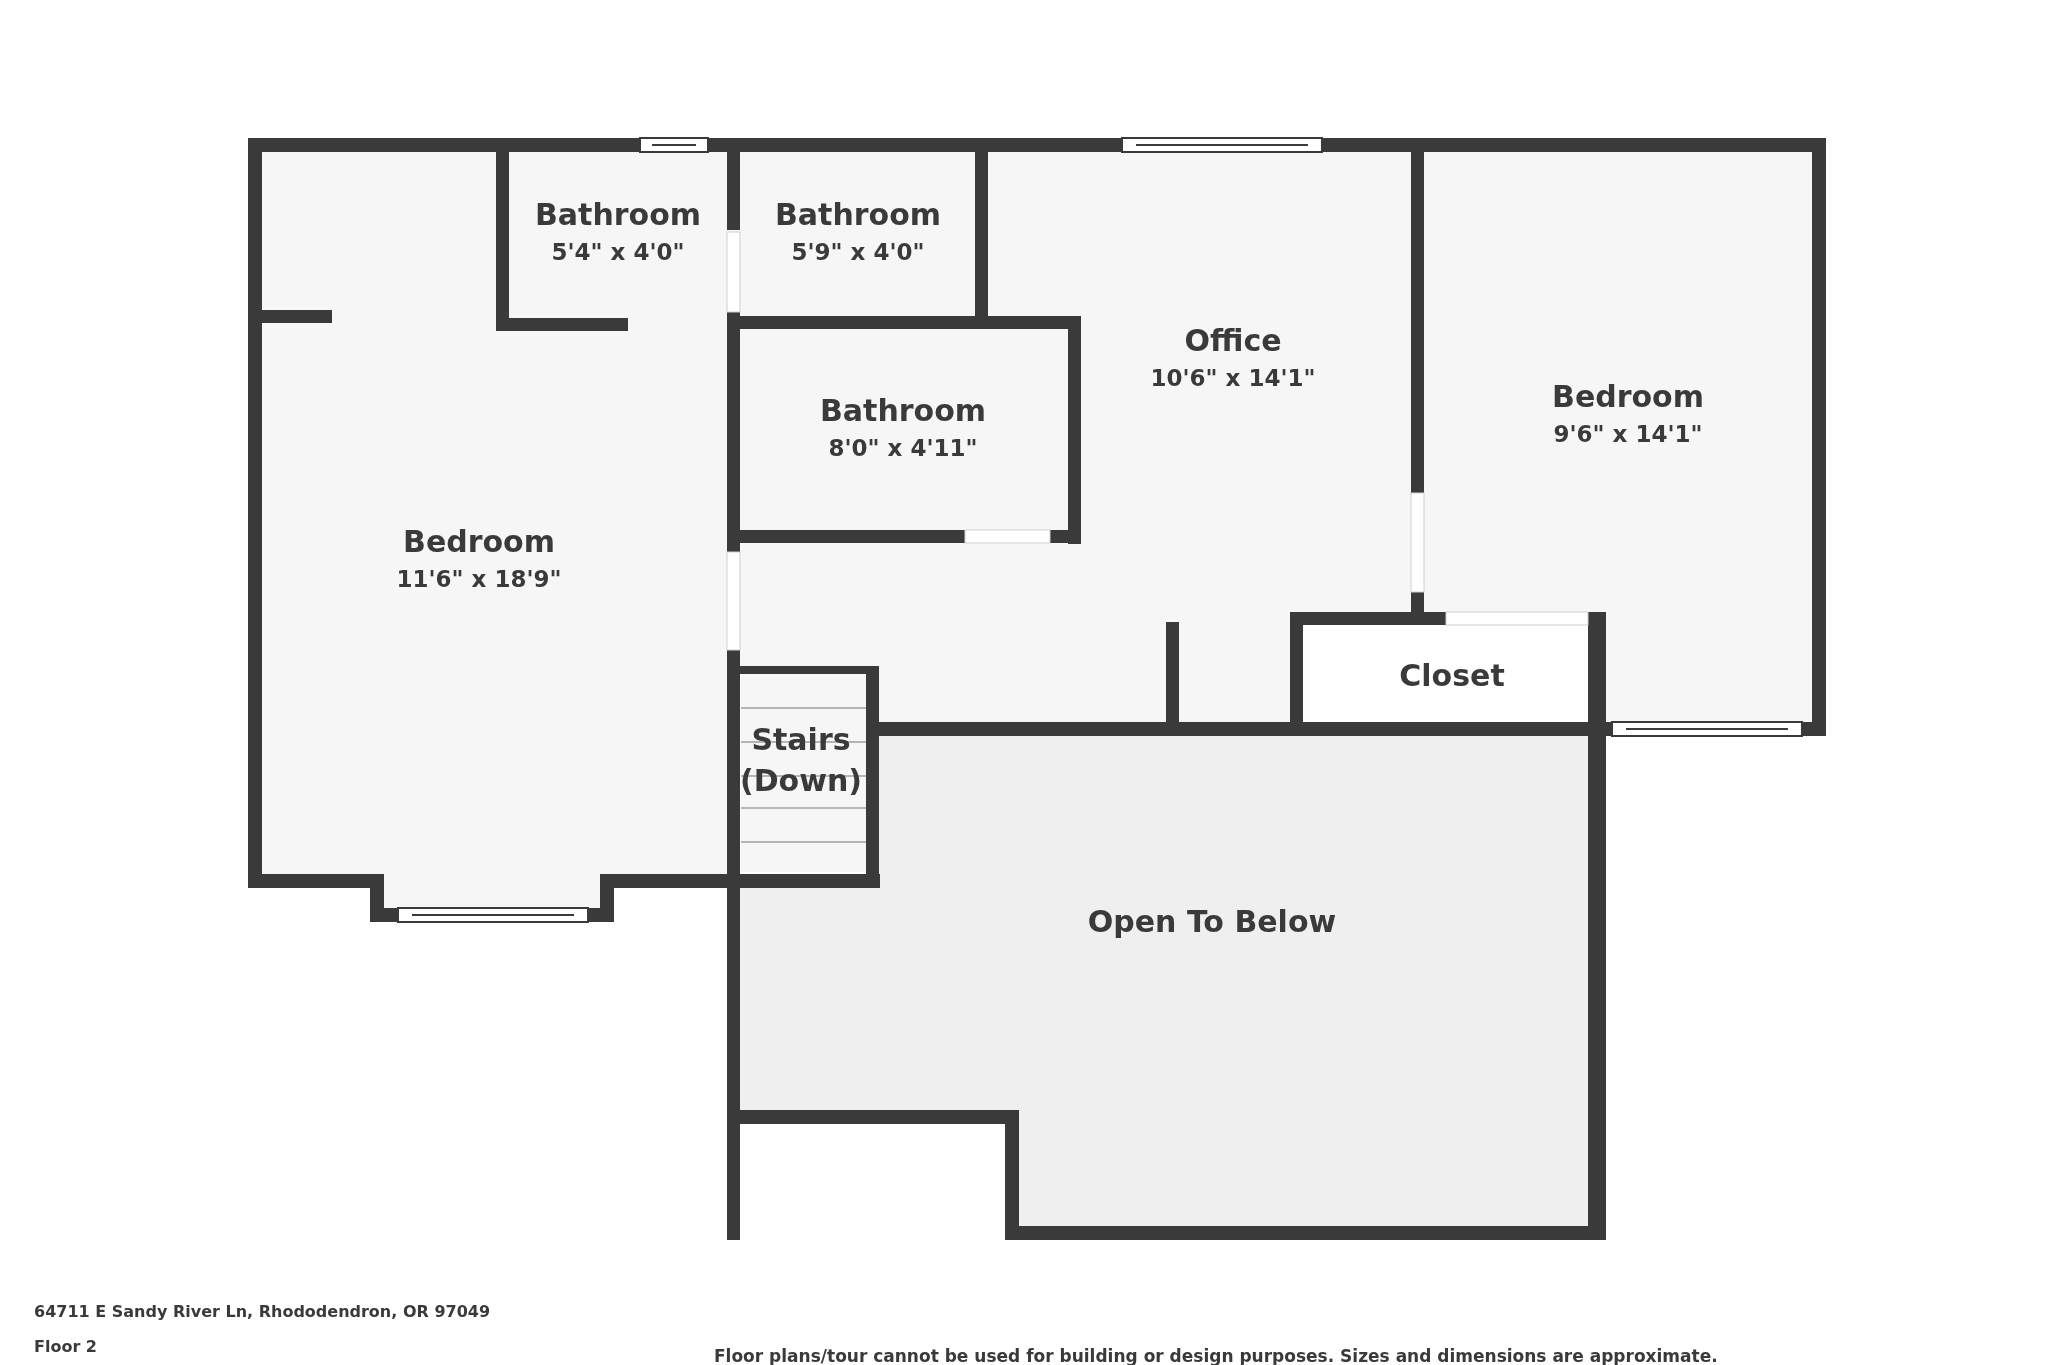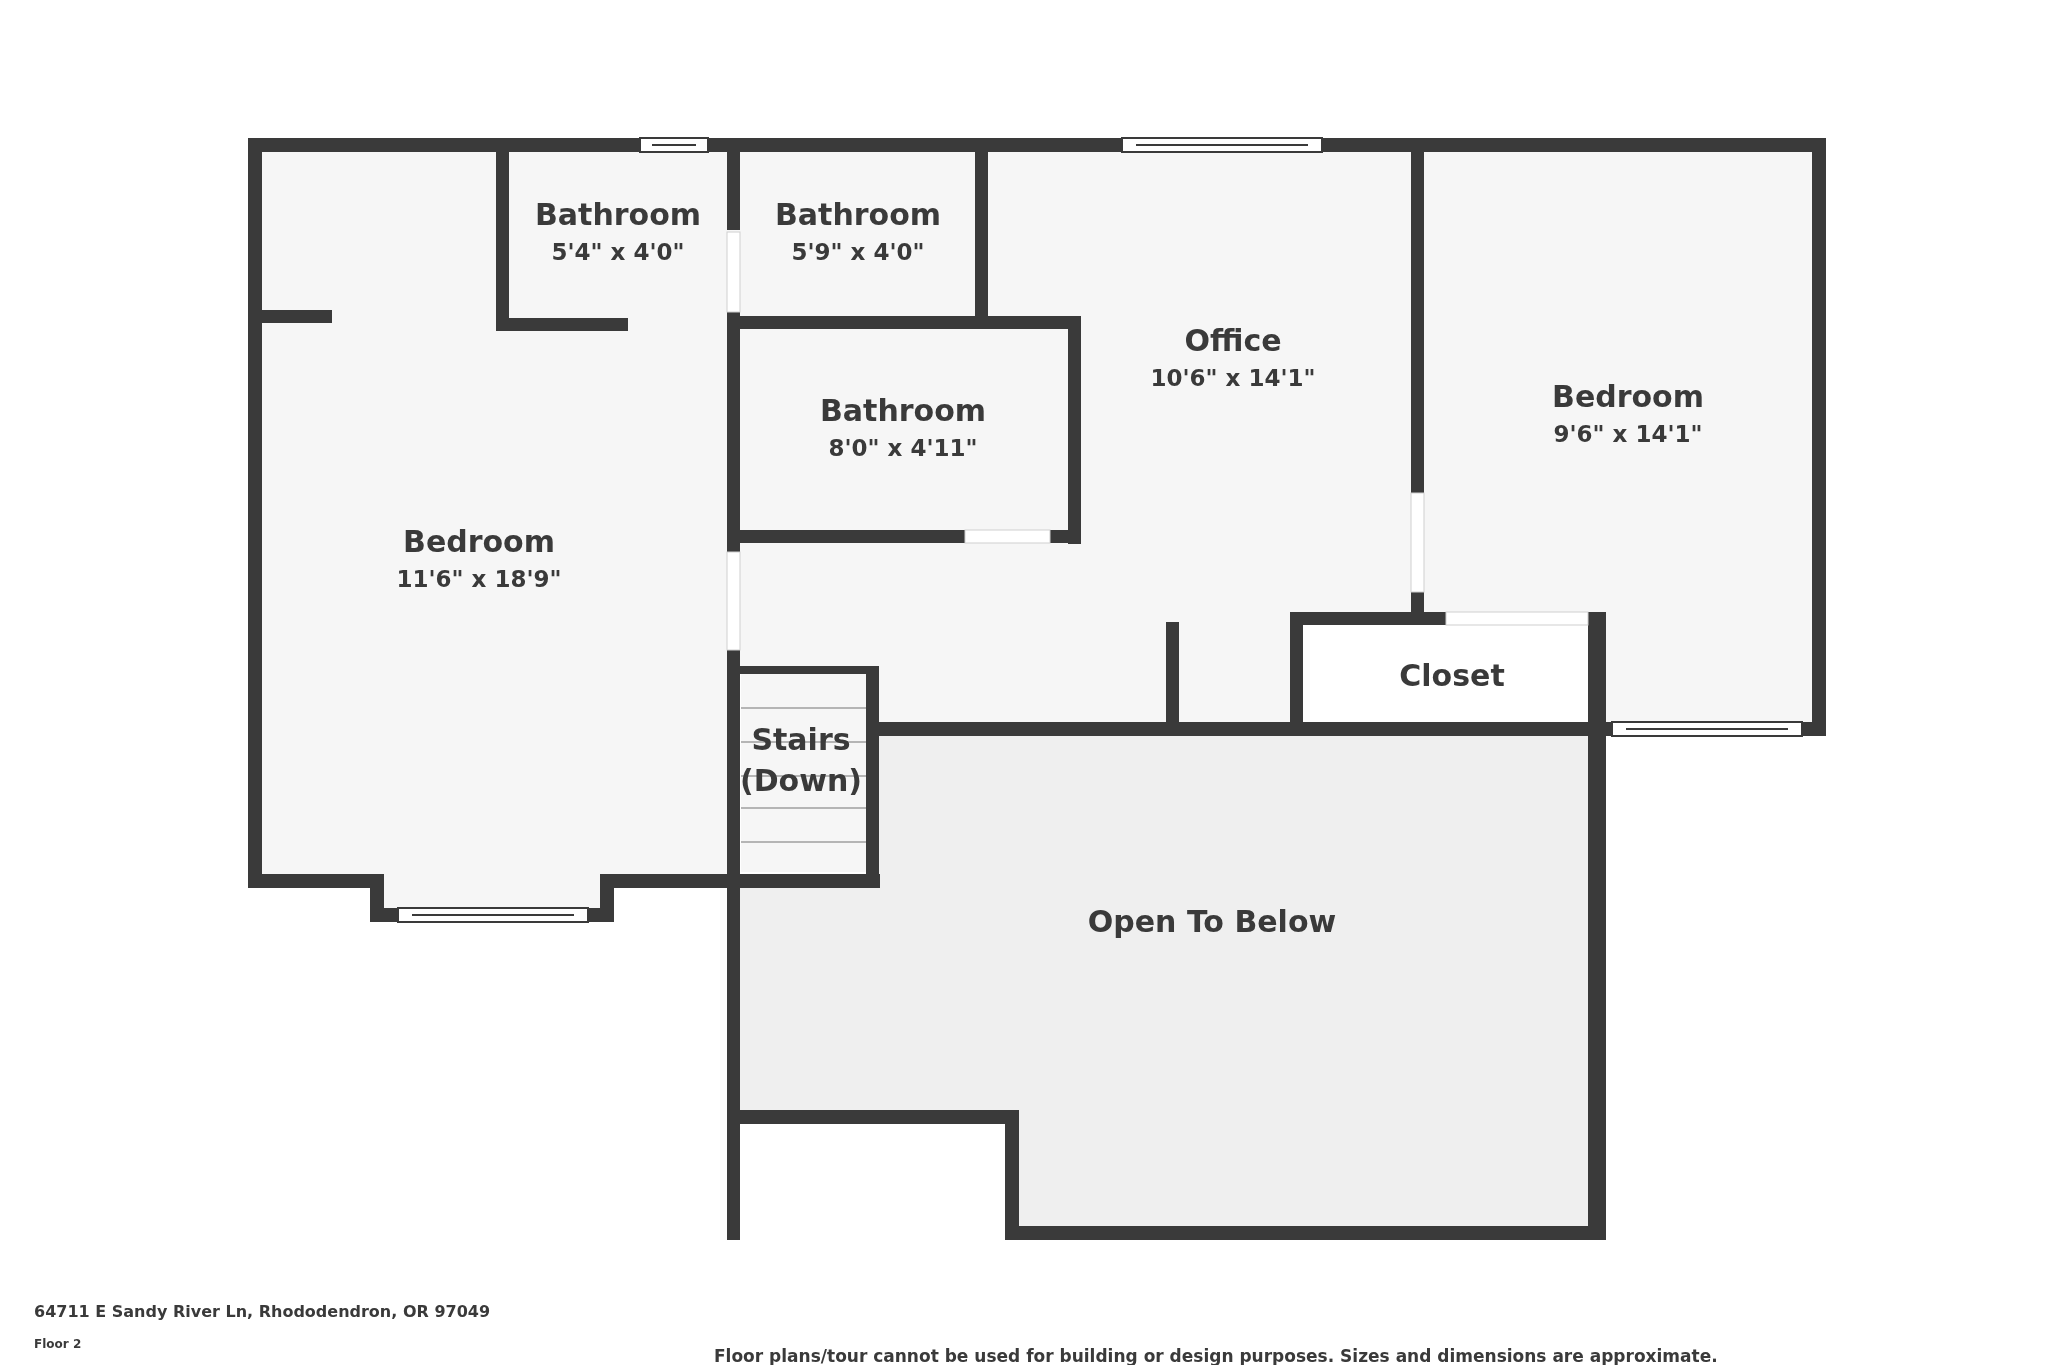--- a/index.html
+++ b/index.html
@@ -2,21 +2,21 @@
 <html><head>
 <meta charset="utf-8">
 <style>
   html, body { margin: 0; padding: 0; background: #ffffff; }
   body { width: 2048px; height: 1365px; position: relative; overflow: hidden; font-family: "DejaVu Sans", sans-serif; }
   #plan { position: absolute; left: 0; top: 0; }
   .room-name { font-family: "DejaVu Sans", sans-serif; font-weight: bold; font-size: 30px; fill: #3a3a3a; }
   .room-dim { font-family: "DejaVu Sans", sans-serif; font-weight: bold; font-size: 23px; fill: #3a3a3a; }
   .footer-text { position: absolute; font-family: "DejaVu Sans", sans-serif; color: #3a3a3a; font-weight: bold; }
   #address { left: 34px; top: 1302px; font-size: 16px; }
-  #floor { left: 34px; top: 1337px; font-size: 12px; }
+  #floor { left: 34px; top: 1337px; font-size: 16px; }
   #disclaimer { left: 714px; top: 1346px; font-size: 17px; }
 </style>
 </head>
 <body>
 
 <svg id="plan" width="2048" height="1365" viewBox="0 0 2048 1365" xmlns="http://www.w3.org/2000/svg">
 
   <g>
 
     <polygon fill="#f6f6f6" points="255,148 733,148 733,878 608,878 608,910 377,910 377,878 255,878"></polygon>

